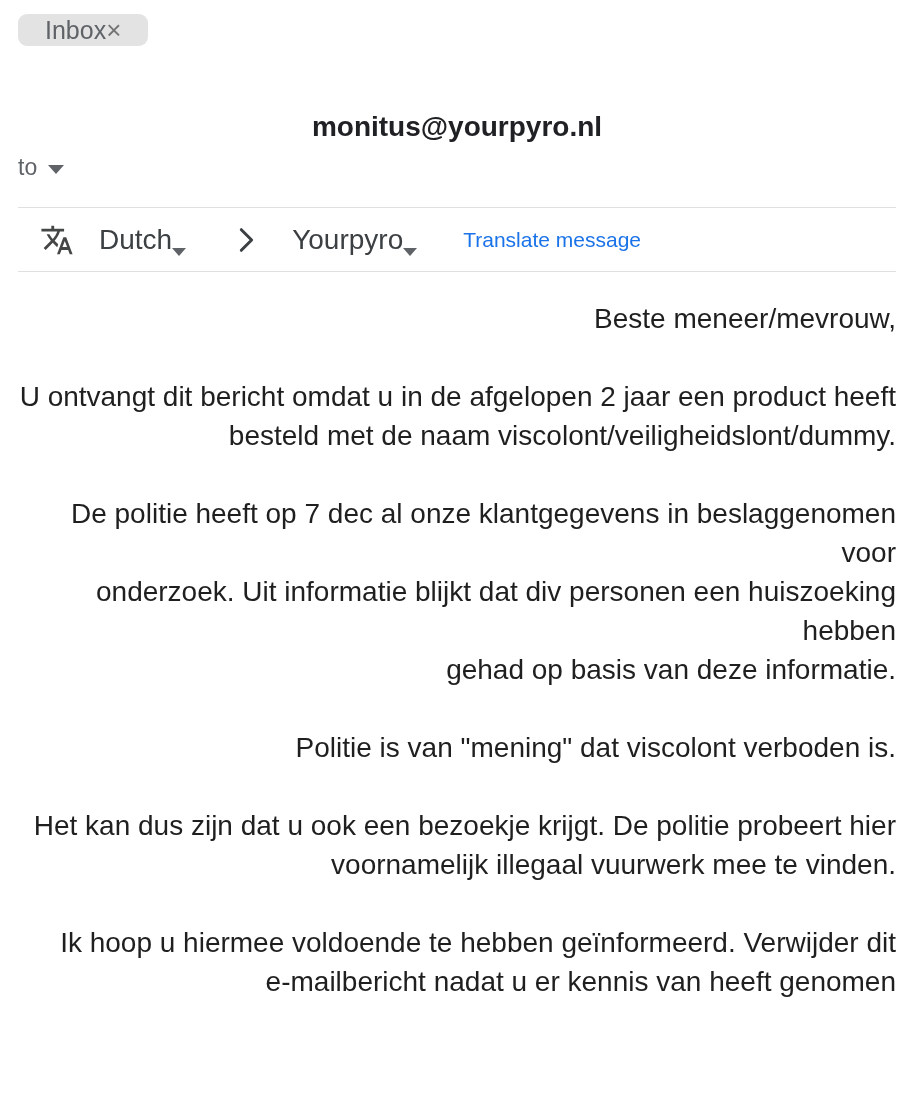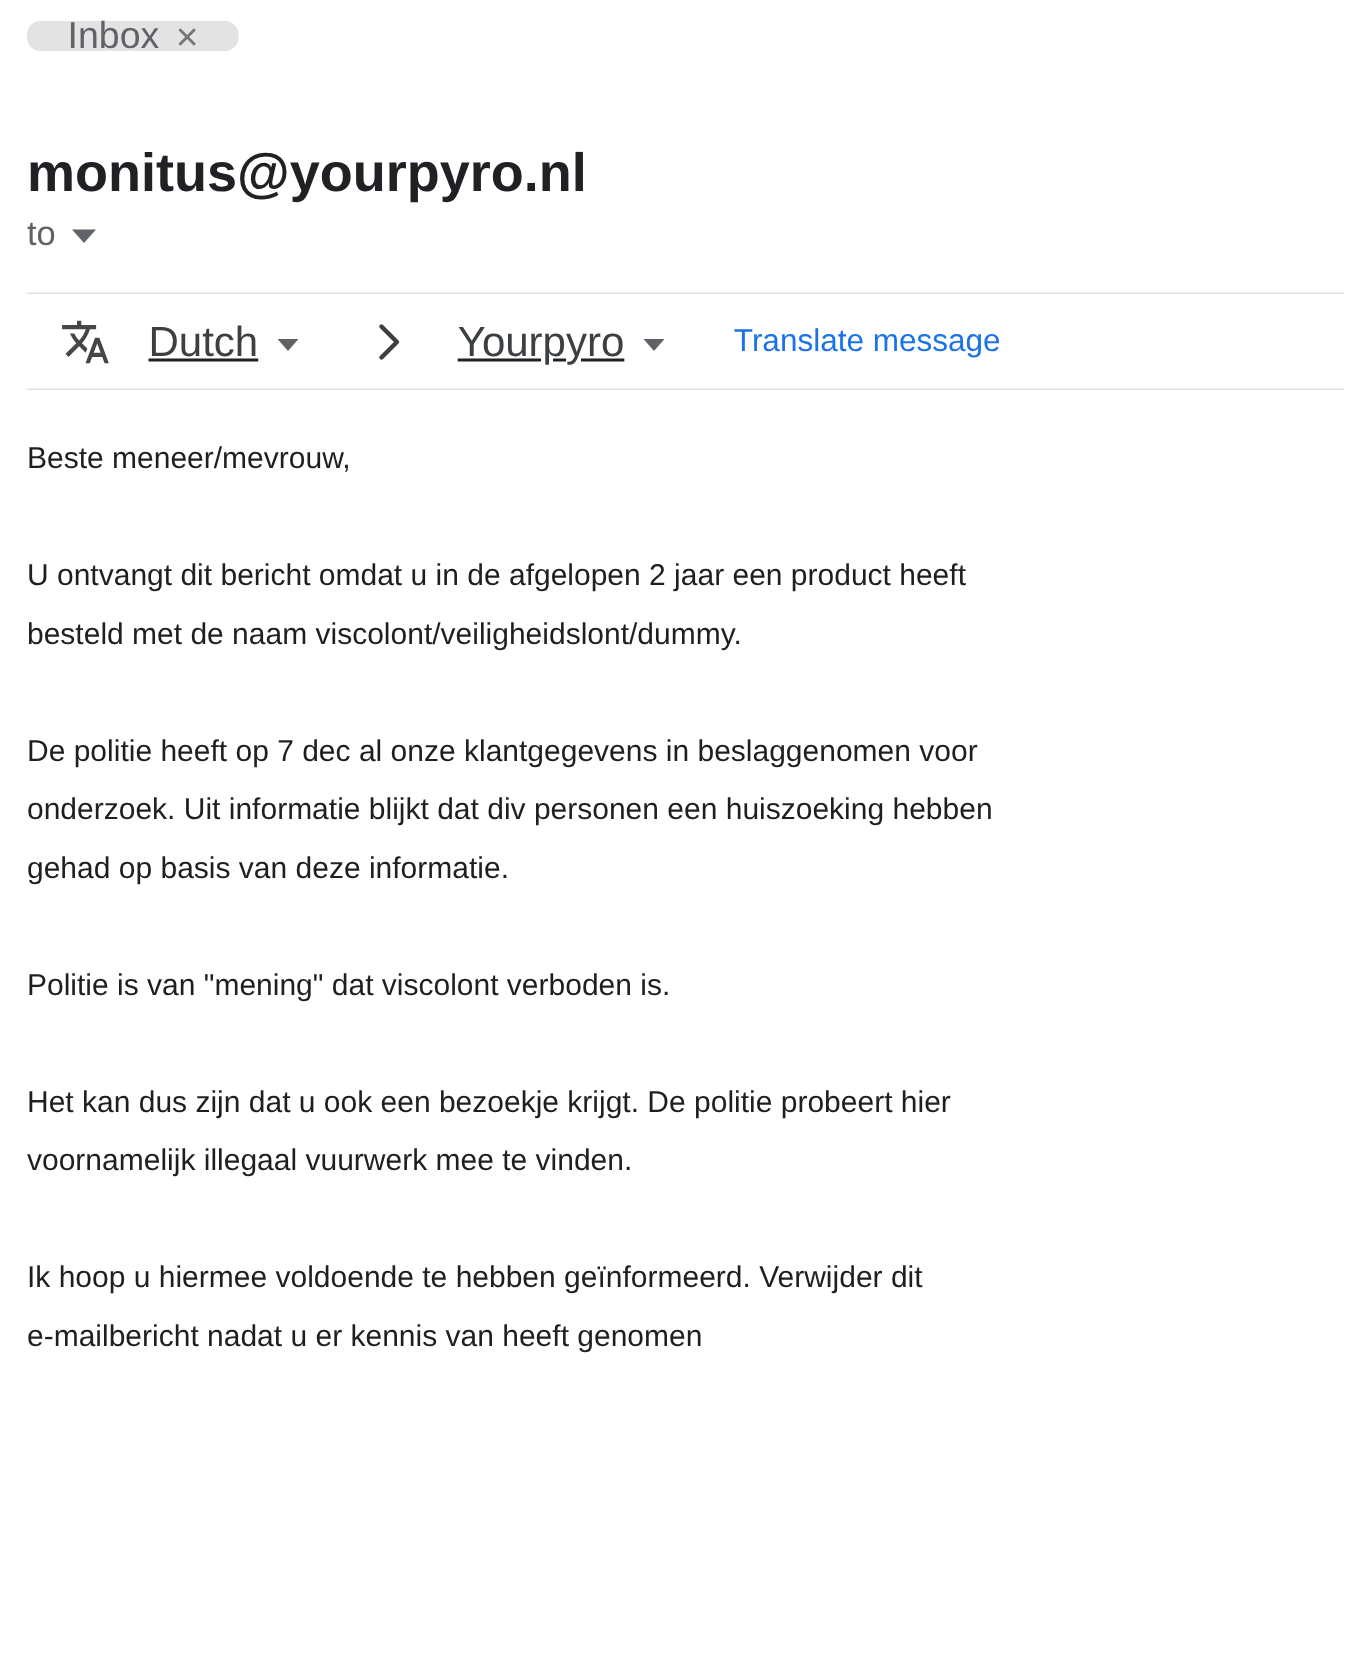--- a/index.html
+++ b/index.html
@@ -33,45 +33,45 @@
     font-weight: 400;
     line-height: 46px;
     letter-spacing: -0.6px;
     color: var(--text-primary);
     margin: 0;
     white-space: nowrap;
   }
   .inbox-chip {
     display: inline-flex;
     align-items: center;
-    gap: 11px;
-    height: 20px;
+    height: 32px;
     padding: 0 27px;
     background: var(--chip-bg);
     border-radius: 9px;
     color: var(--text-secondary);
     font-size: 25px;
     line-height: 36px;
     cursor: default;
     flex: 0 0 auto;
     margin-top: 2px;
   }
   .inbox-chip .chip-close {
     font-size: 26px;
     color: #757575;
     cursor: pointer;
   }
 
   
   .sender-block { margin-top: 64px; }
   .sender-email {
-    font-size: 36px;
+    font-size: 28px;
     font-weight: 700;
     line-height: 34px;
     color: var(--text-primary);
+    text-align: center;
   }
   .to-row {
     display: inline-flex;
     align-items: center;
     gap: 11px;
     margin-top: 9px;
     cursor: pointer;
   }
   .to-label {
     font-size: 23px;
@@ -93,24 +93,22 @@
     border-top: 1px solid var(--divider);
     border-bottom: 1px solid var(--divider);
     height: 65px;
     display: flex;
     align-items: center;
     padding-left: 22px;
   }
   .translate-icon { flex: 0 0 auto; margin-right: 25px; display: flex; }
   .lang-selector {
     display: inline-flex;
-    align-items: center;
-    gap: 13px;
+    align-items: flex-end;
     cursor: pointer;
-    text-decoration: underline;
   }
   .lang-label {
     font-size: 28px;
     color: #3c4043;
   }
   .lang-selector .caret-down {
     border-left-width: 7px;
     border-right-width: 7px;
     border-top-width: 8px;
   }
@@ -120,24 +118,25 @@
     font-size: 21px;
     color: var(--link-blue);
     cursor: pointer;
     text-decoration: none;
   }
 
   
   .email-body { margin-top: 27px; }
   .email-body p {
     margin: 0 0 39px 0;
-    font-size: 20px;
+    font-size: 28px;
     line-height: 39px;
     color: #1f1f1f;
     white-space: pre-line;
+    text-align: right;
   }
 </style>
 </head>
 <body>
 
 <div class="container">
 
   <div class="subject-row">
     <span class="inbox-chip">
       <span>Inbox</span>

